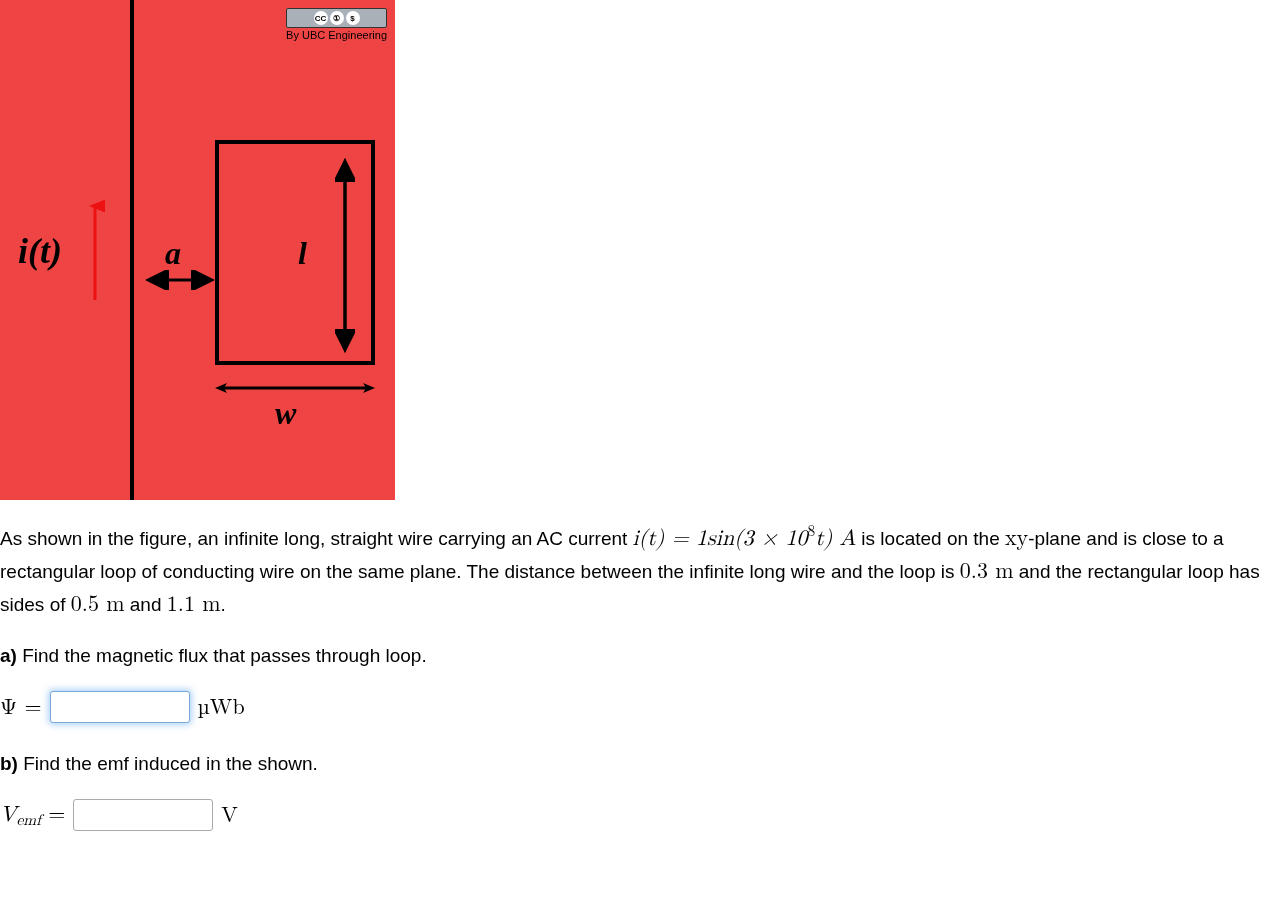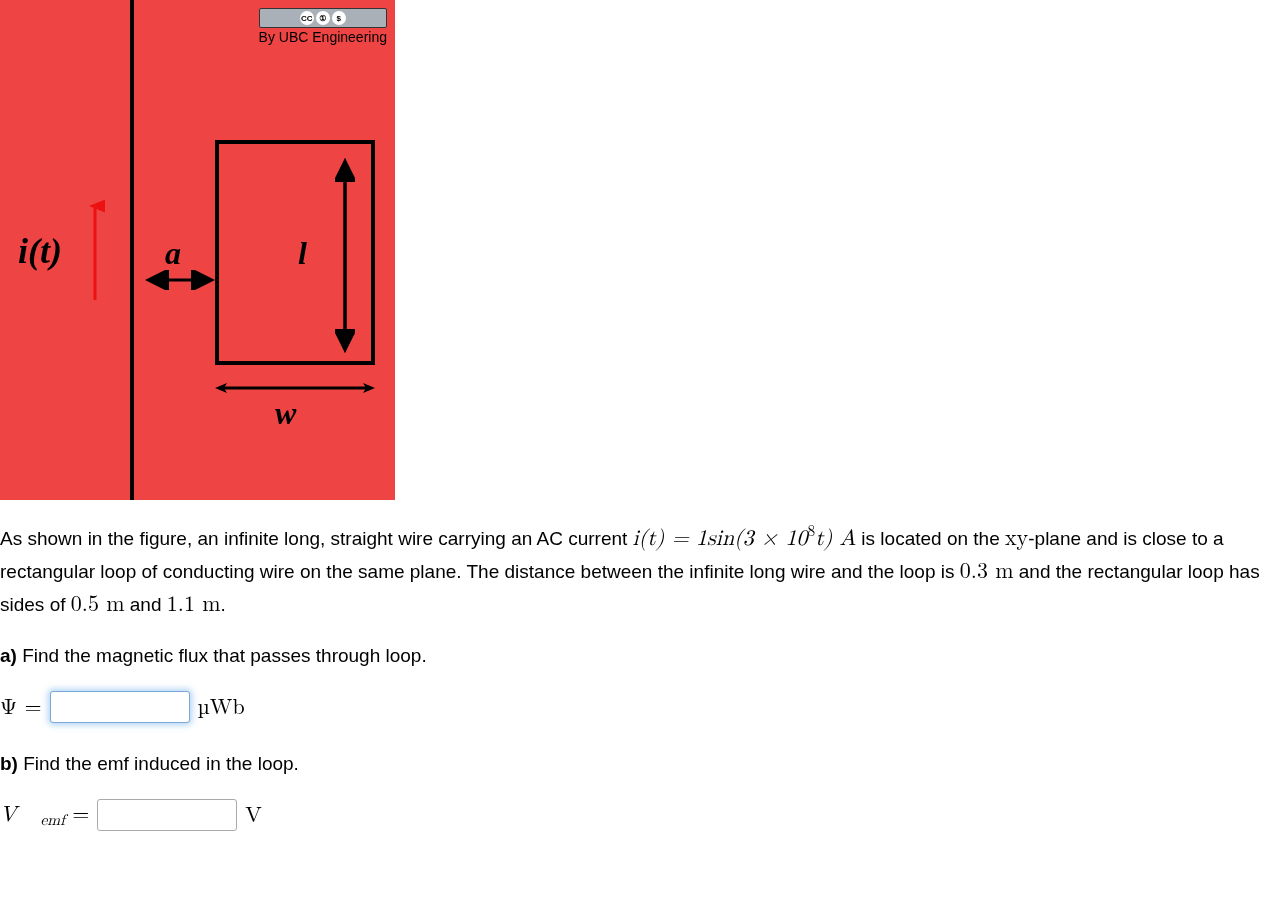--- a/index.html
+++ b/index.html
@@ -41,21 +41,21 @@
       width: 14px;
       height: 14px;
       border-radius: 50%;
       background: #fff;
       color: #000;
       font-size: 8px;
       align-items: center;
       justify-content: center;
       font-weight: bold;
     }
-    .cc-caption { font-size: 14px; line-height: 1; margin-top: 2px; }
+    .cc-caption { font-size: 11px; line-height: 1; margin-top: 2px; }
     .wire-line {
       position: absolute;
       left: 130px;
       top: 0;
       bottom: 0;
       width: 4px;
       background: #000;
     }
     .current-arrow {
       position: absolute;
@@ -116,21 +116,21 @@
       margin: 20px 0 30px 0;
       display: flex;
       align-items: center;
       gap: 8px;
     }
     .math {
       font-family: "Latin Modern Math", "Cambria Math", "Times New Roman", serif;
       font-size: 22px;
     }
     .math .var { font-style: italic; }
-    .sub { font-size: 0.7em; vertical-align: -0.25em; font-style: italic; margin-left: 24px; }
+    .sub { font-size: 0.7em; vertical-align: -0.25em; font-style: italic; }
     .sup { font-size: 0.7em; vertical-align: 0.6em; }
     input.answer {
       width: 140px;
       height: 32px;
       border: 1px solid #aaa;
       border-radius: 3px;
       padding: 2px 6px;
       font-size: 18px;
     }
     input.answer.focused {
@@ -220,20 +220,20 @@
   <span class="bold">a)</span><span> Find the magnetic flux that passes through loop.</span>
 </p>
 
 <div class="answer-line">
   <span class="math">Ψ = </span>
   <input class="answer focused" type="text" value="" style="">
   <span class="math var">µWb</span>
 </div>
 
 <p class="part">
-  <span class="bold">b)</span><span> Find the emf induced in the loop.</span>
+  <span class="bold">b)</span><span> Find the emf induced in the shown.</span>
 </p>
 
 <div class="answer-line">
   <span class="math"><span class="var">V</span><span class="sub">emf</span><span> = </span></span>
   <input class="answer" type="text" value="" style="">
   <span class="math var">V</span>
 </div>
 
 </body></html>

